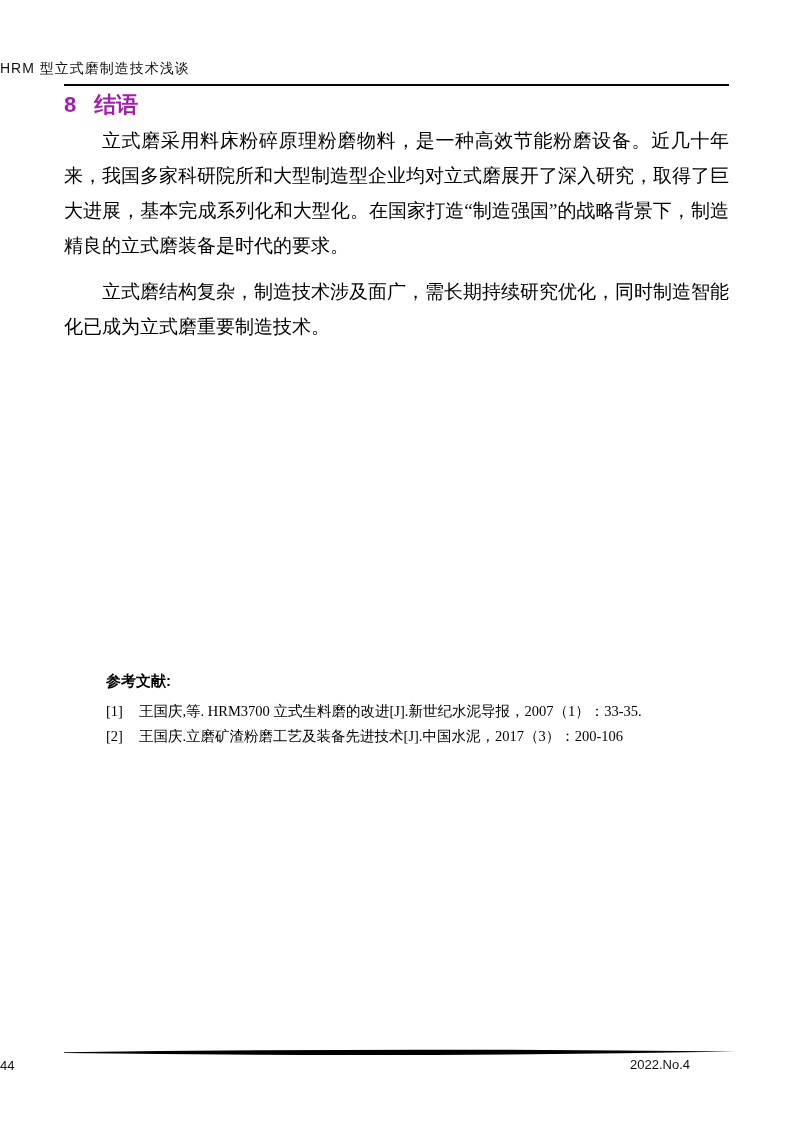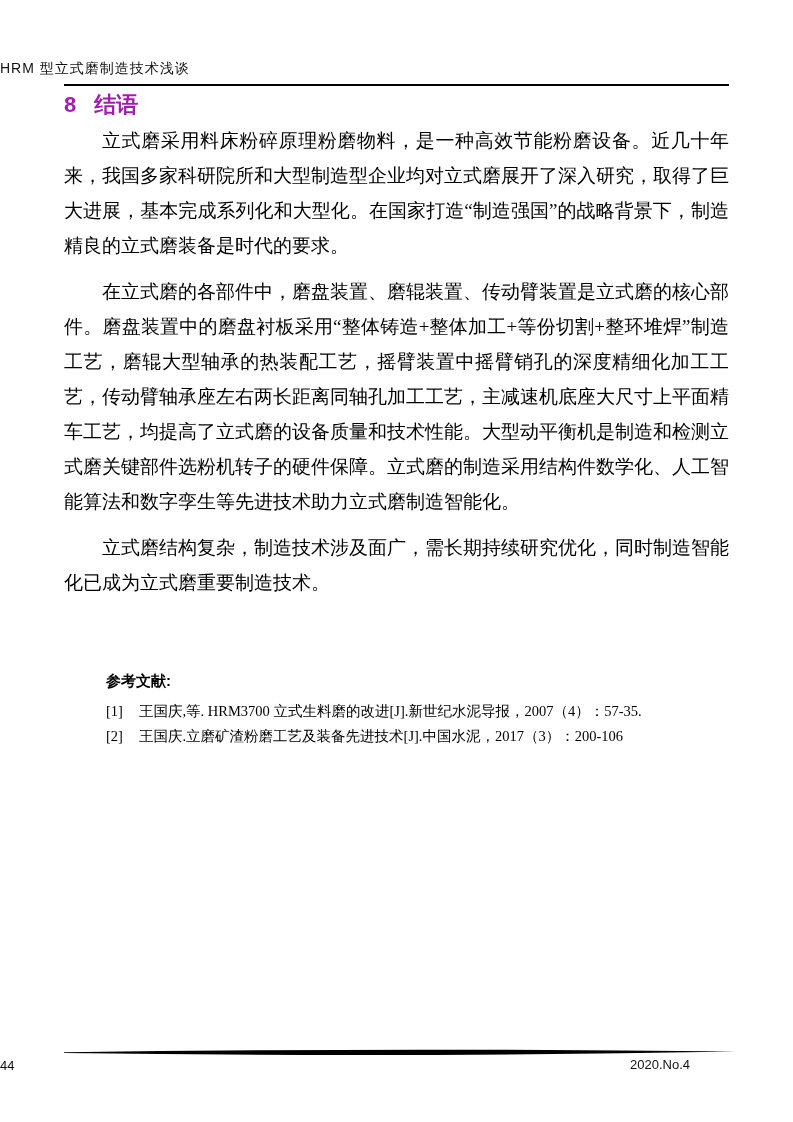--- a/index.html
+++ b/index.html
@@ -127,37 +127,36 @@
   <div class="header-title">HRM 型立式磨制造技术浅谈</div>
 
   <div class="header-rule"></div>
 
   <div class="section-heading">
     <span class="sec-num">8</span><span>结语</span>
   </div>
 
   <div class="body-text">
     <p>立式磨采用料床粉碎原理粉磨物料，是一种高效节能粉磨设备。近几十年来，我国多家科研院所和大型制造型企业均对立式磨展开了深入研究，取得了巨大进展，基本完成系列化和大型化。在国家打造“制造强国”的战略背景下，制造精良的立式磨装备是时代的要求。</p>
-    <p>在立式磨的各部件中，磨盘装置、磨辊装置、传动臂装置是立式磨的核心部件。磨盘装置中的磨盘衬板采用“整体铸造+整体加工+等份切割+整环堆焊”制造工艺，磨辊大型轴承的热装配工艺，摇臂装置中摇臂销孔的深度精细化加工工艺，传动臂轴承座左右两长距离同轴孔加工工艺，主减速机底座大尺寸上平面精车工艺，均提高了立式磨的设备质量和技术性能。大型动平衡机是制造和检测立式磨关键部件选粉机转子的硬件保障。立式磨的制造采用结构件数学化、人工智能算法和数字孪生等先进技术助力立式磨制造智能化。</p>
     <p>立式磨结构复杂，制造技术涉及面广，需长期持续研究优化，同时制造智能化已成为立式磨重要制造技术。</p>
   </div>
 
   <div class="references">
     <p class="ref-title">参考文献:</p>
     <div class="ref-item">
       <span class="ref-index">[1]</span>
-      <span class="ref-text">王国庆,等. HRM3700 立式生料磨的改进[J].新世纪水泥导报，2007（4）：57-35.</span>
+      <span class="ref-text">王国庆,等. HRM3700 立式生料磨的改进[J].新世纪水泥导报，2007（1）：33-35.</span>
     </div>
     <div class="ref-item">
       <span class="ref-index">[2]</span>
       <span class="ref-text">王国庆.立磨矿渣粉磨工艺及装备先进技术[J].中国水泥，2017（3）：200-106</span>
     </div>
   </div>
 
   <svg class="footer-divider" viewBox="0 0 672 8" preserveAspectRatio="none" aria-hidden="true">
     <path d="M 0 3.2 Q 336 -1.5 672 2.6 Q 336 8.5 0 3.9 Z" fill="#000000"></path>
   </svg>
 
   <div class="footer-page-number">44</div>
 
-  <div class="footer-issue">2020.No.4</div>
+  <div class="footer-issue">2022.No.4</div>
 
 </div>
 
 </body></html>

